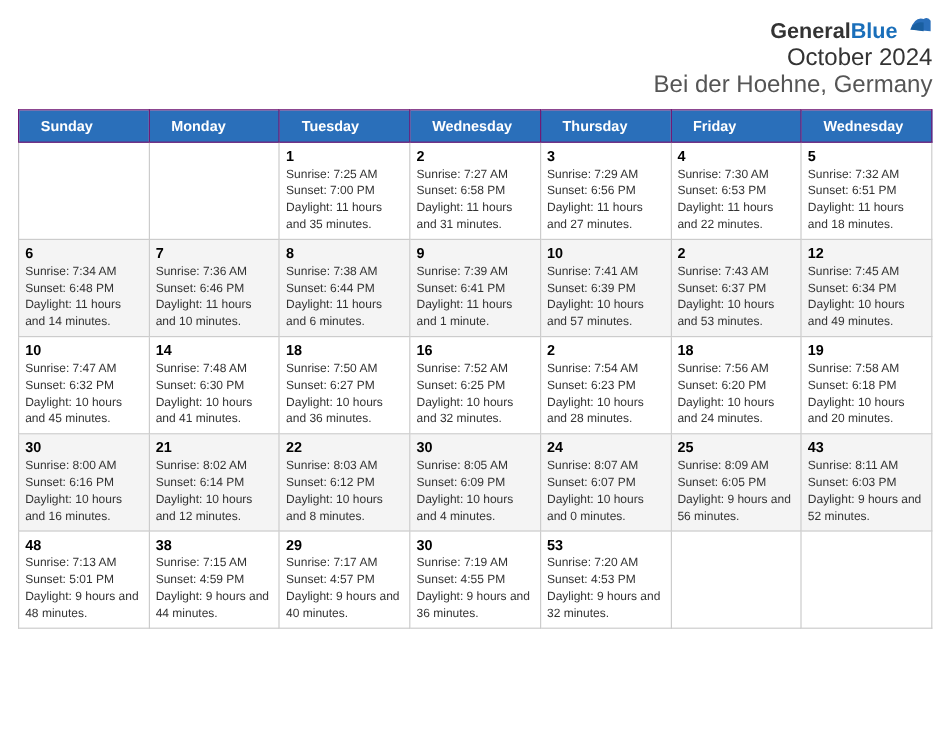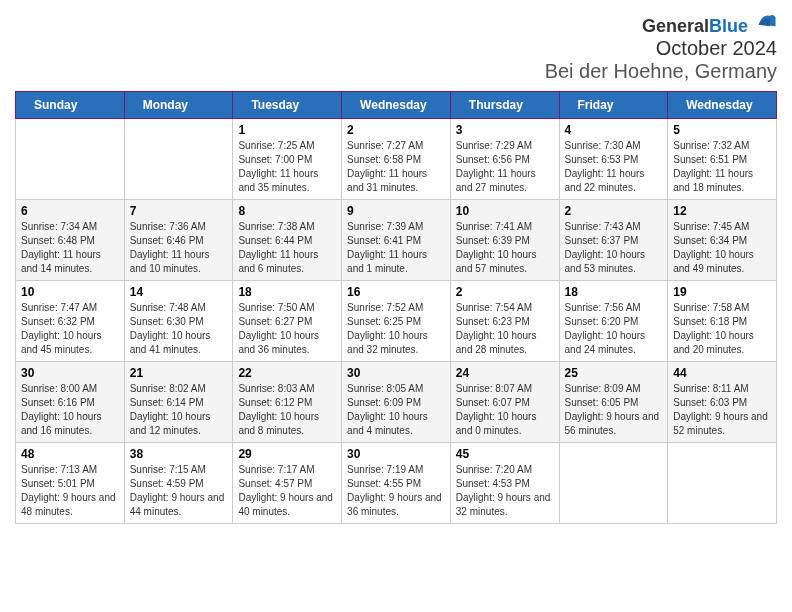--- a/index.html
+++ b/index.html
@@ -223,21 +223,21 @@
         </td>
         <td>
           <span class="day-num">24</span>
           <div class="day-info">Sunrise: 8:07 AM<br>Sunset: 6:07 PM<br>Daylight: 10 hours and 0 minutes.</div>
         </td>
         <td>
           <span class="day-num">25</span>
           <div class="day-info">Sunrise: 8:09 AM<br>Sunset: 6:05 PM<br>Daylight: 9 hours and 56 minutes.</div>
         </td>
         <td>
-          <span class="day-num">44</span>
+          <span class="day-num">43</span>
           <div class="day-info">Sunrise: 8:11 AM<br>Sunset: 6:03 PM<br>Daylight: 9 hours and 52 minutes.</div>
         </td>
       </tr>
       <tr>
         <td>
           <span class="day-num">48</span>
           <div class="day-info">Sunrise: 7:13 AM<br>Sunset: 5:01 PM<br>Daylight: 9 hours and 48 minutes.</div>
         </td>
         <td>
           <span class="day-num">38</span>
@@ -245,20 +245,20 @@
         </td>
         <td>
           <span class="day-num">29</span>
           <div class="day-info">Sunrise: 7:17 AM<br>Sunset: 4:57 PM<br>Daylight: 9 hours and 40 minutes.</div>
         </td>
         <td>
           <span class="day-num">30</span>
           <div class="day-info">Sunrise: 7:19 AM<br>Sunset: 4:55 PM<br>Daylight: 9 hours and 36 minutes.</div>
         </td>
         <td>
-          <span class="day-num">45</span>
+          <span class="day-num">53</span>
           <div class="day-info">Sunrise: 7:20 AM<br>Sunset: 4:53 PM<br>Daylight: 9 hours and 32 minutes.</div>
         </td>
         <td class="empty-cell"></td>
         <td class="empty-cell"></td>
       </tr>
     </tbody>
 </table>
 
 </body></html>

